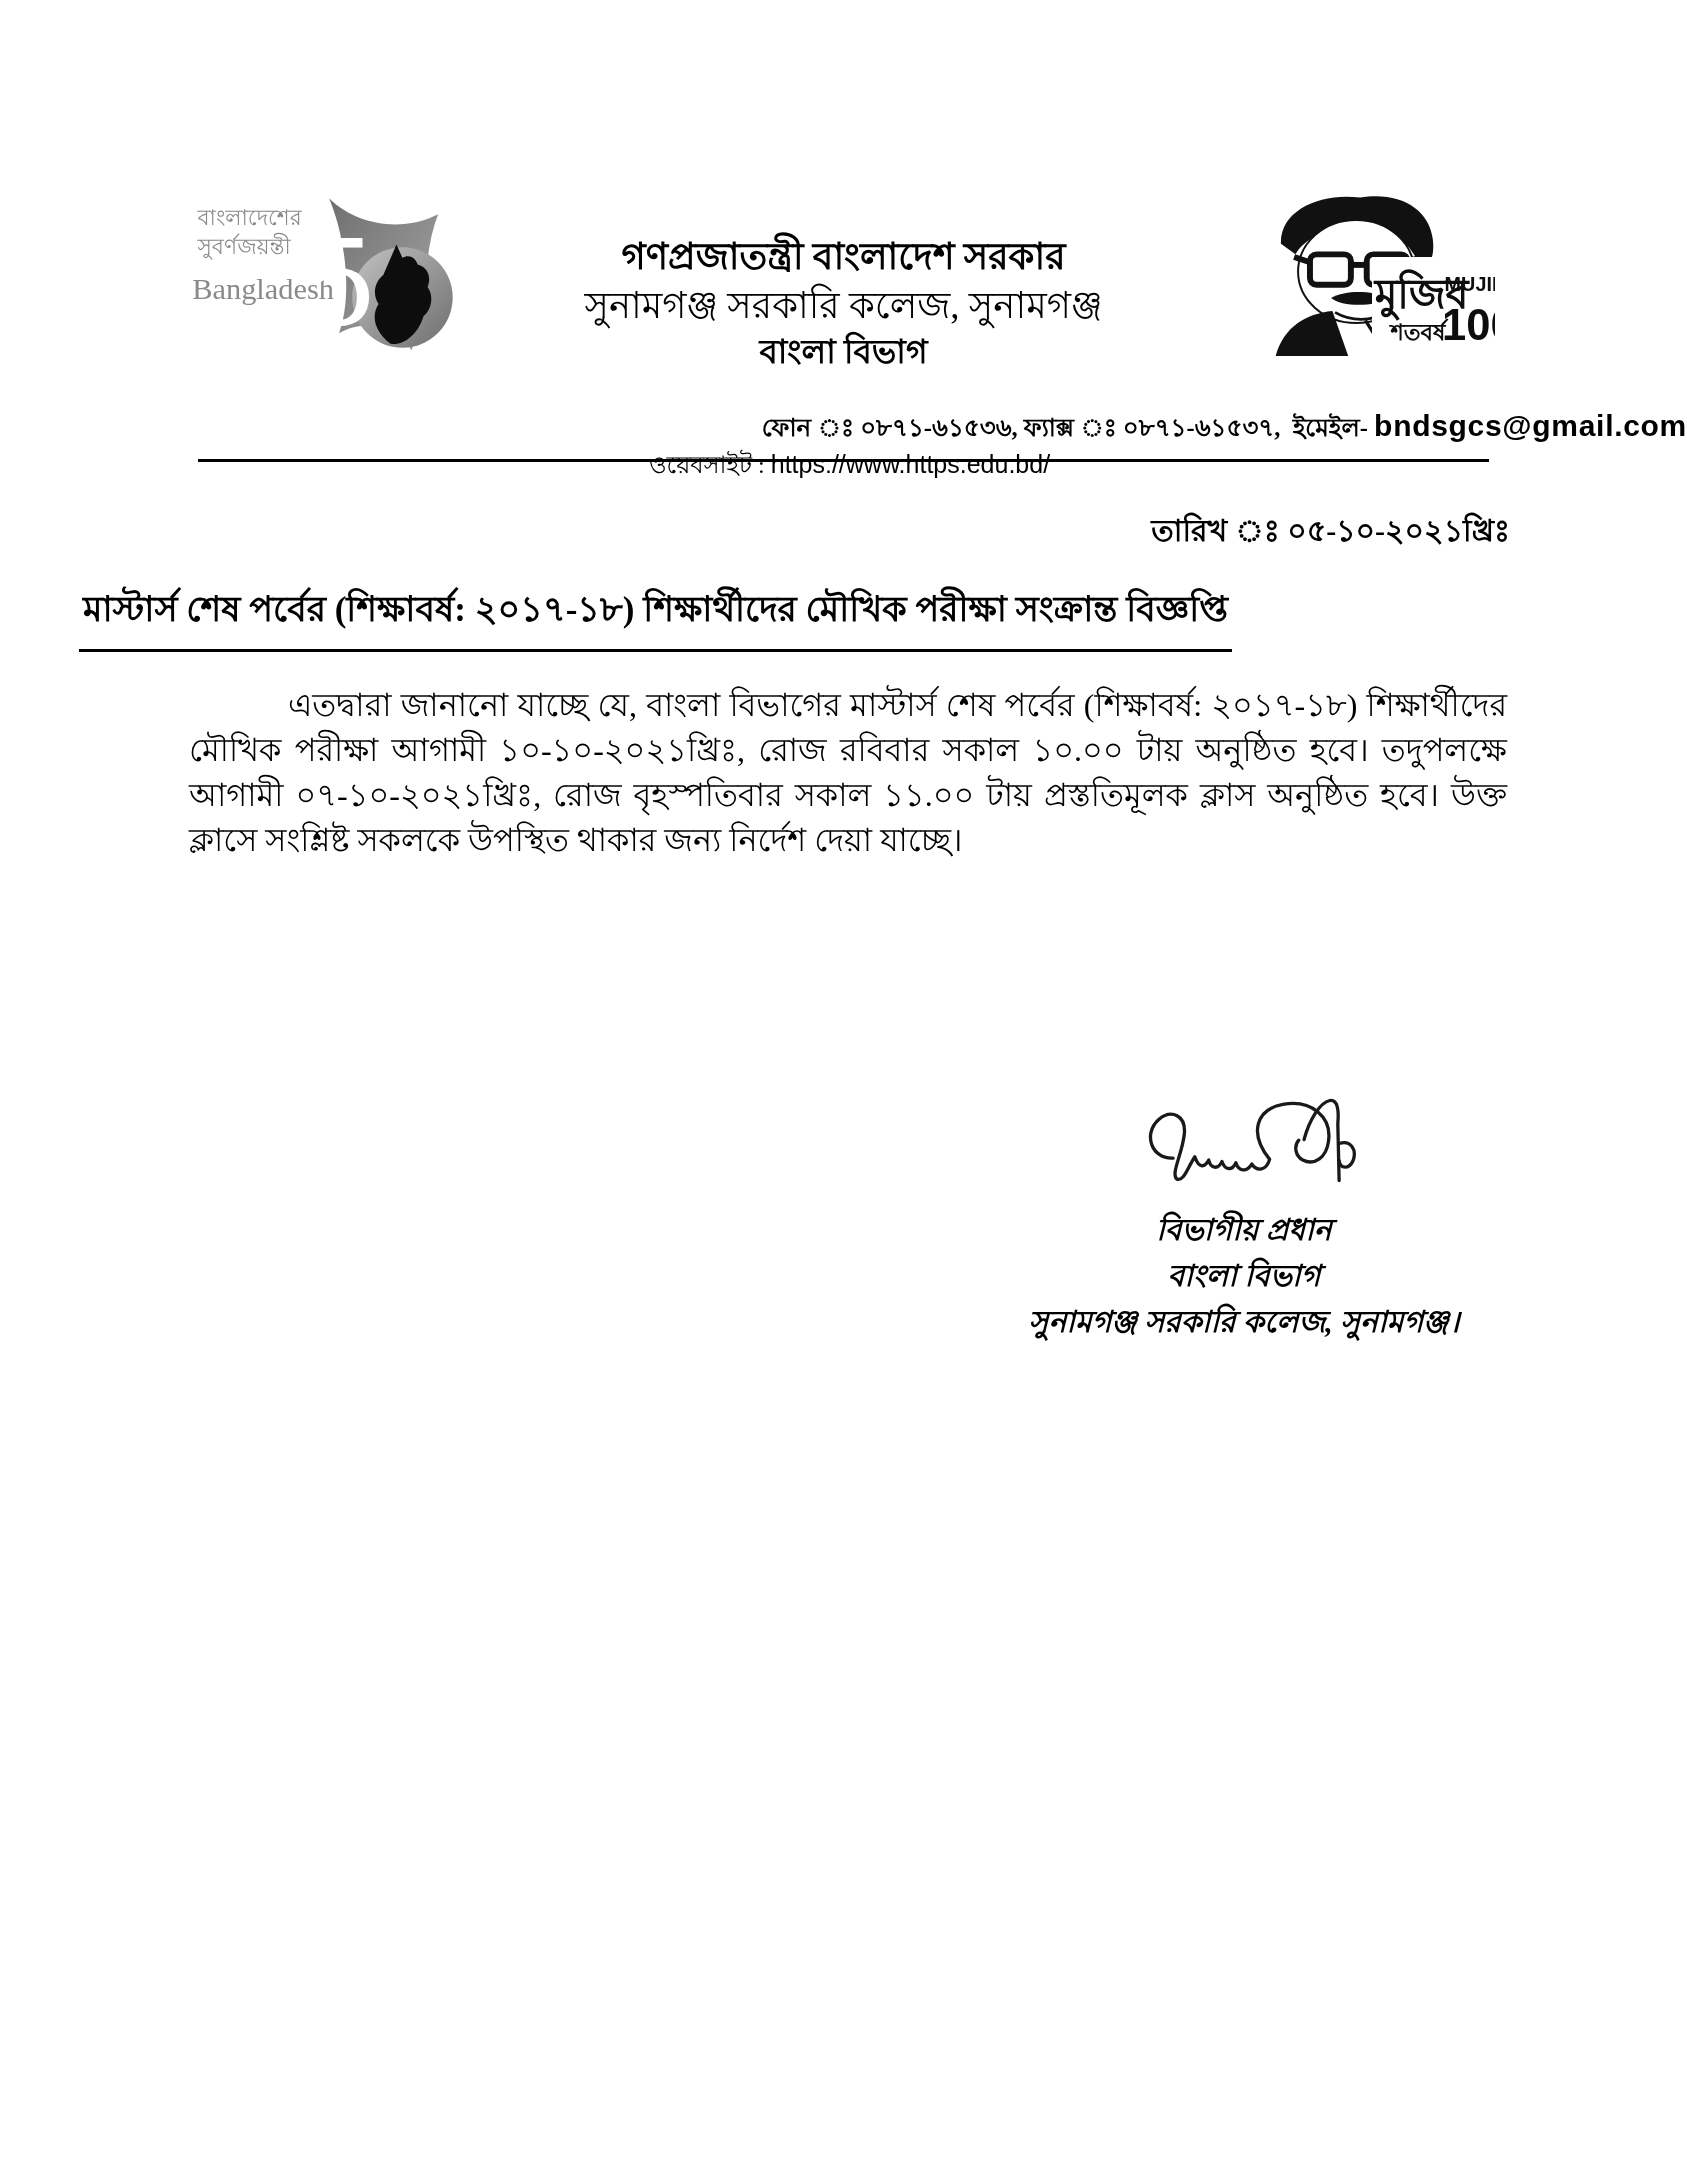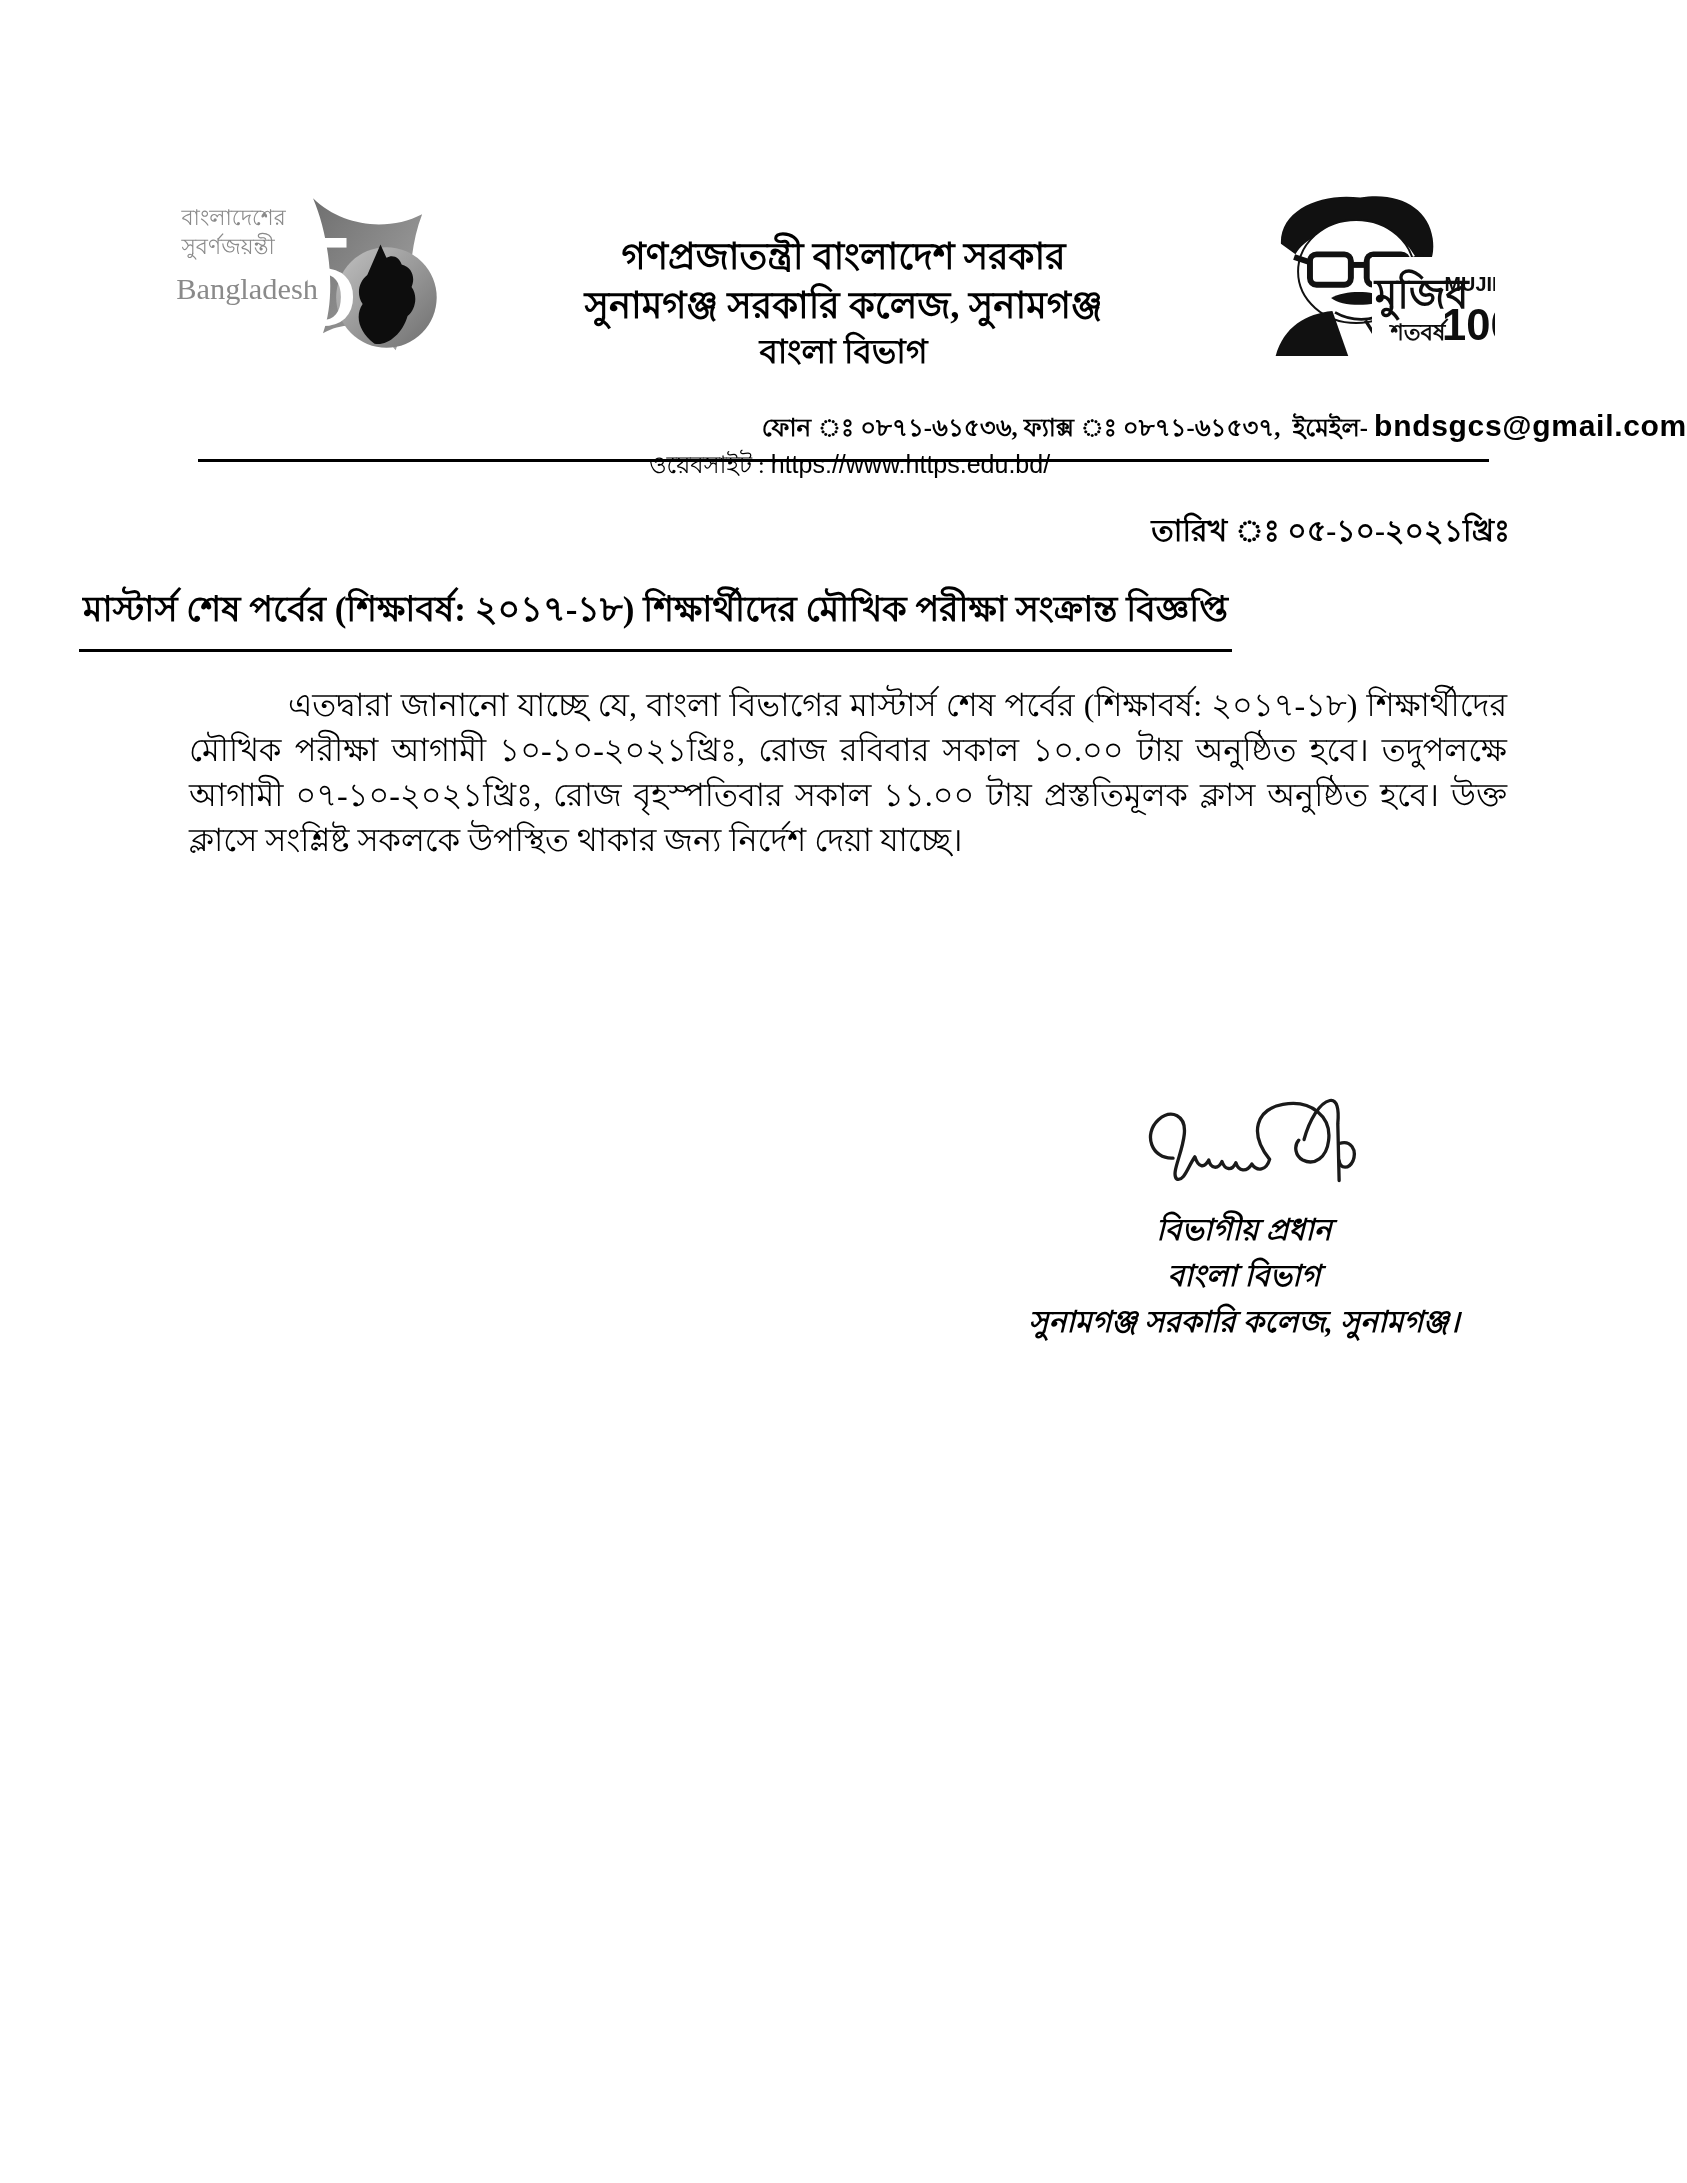--- a/index.html
+++ b/index.html
@@ -4,24 +4,24 @@
 <style>
   html,body{margin:0;padding:0;}
   body{
     width:1687px;height:2183px;background:#ffffff;color:#000;
     font-family:"Liberation Serif","DejaVu Serif",serif;
     position:relative;overflow:hidden;
   }
   .abs{position:absolute;}
 
   
-  .logo-left{left:176px;top:193px;width:286px;height:160px;}
+  .logo-left{left:192px;top:193px;width:286px;height:160px;}
   .org-block{left:0;right:0;top:233px;text-align:center;}
   .org-line1{font-size:37px;line-height:48px;font-weight:bold;}
-  .org-line2{font-size:37px;line-height:49px;font-weight:bold;text-align:center;}
+  .org-line2{font-size:37px;line-height:49px;font-weight:normal;text-align:center;}
   .org-line3{font-size:33px;line-height:45px;font-weight:bold;}
   .logo-right{left:1249px;top:191px;width:246px;height:165px;}
 
   .contact-line{left:0;right:0;top:381px;text-align:right;font-size:24.5px;white-space:pre;}
   .contact-line .bn{font-weight:600;}
   .contact-line .email{
     font-family:"Liberation Sans","DejaVu Sans",sans-serif;
     font-size:30px;font-weight:bold;letter-spacing:0.7px;
   }
   .website-line{left:0;right:0;top:419px;text-align:center;font-size:24px;white-space:pre;}

